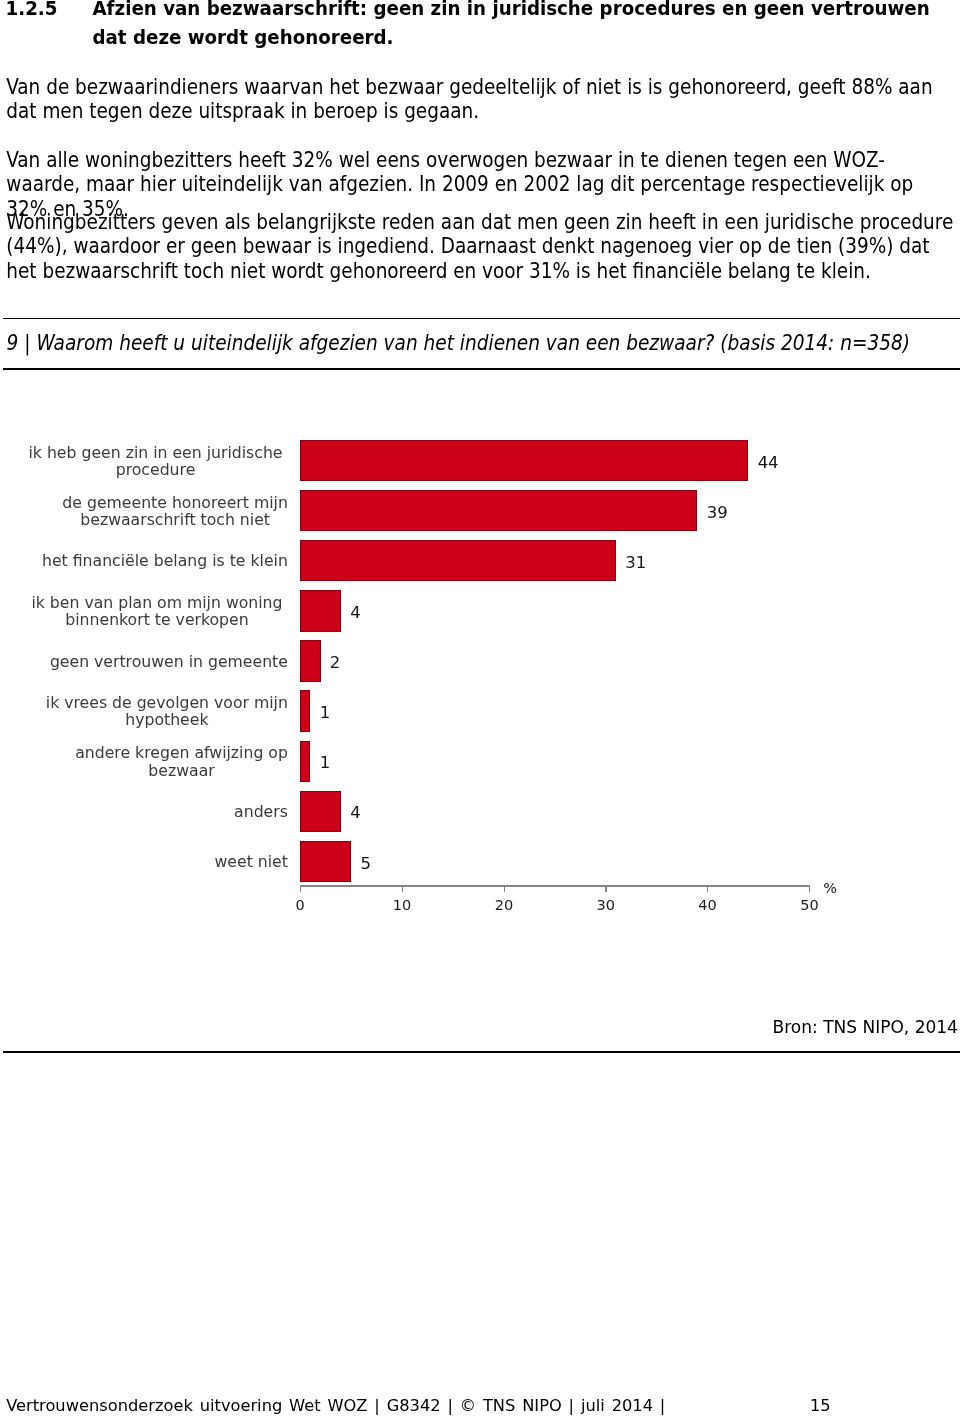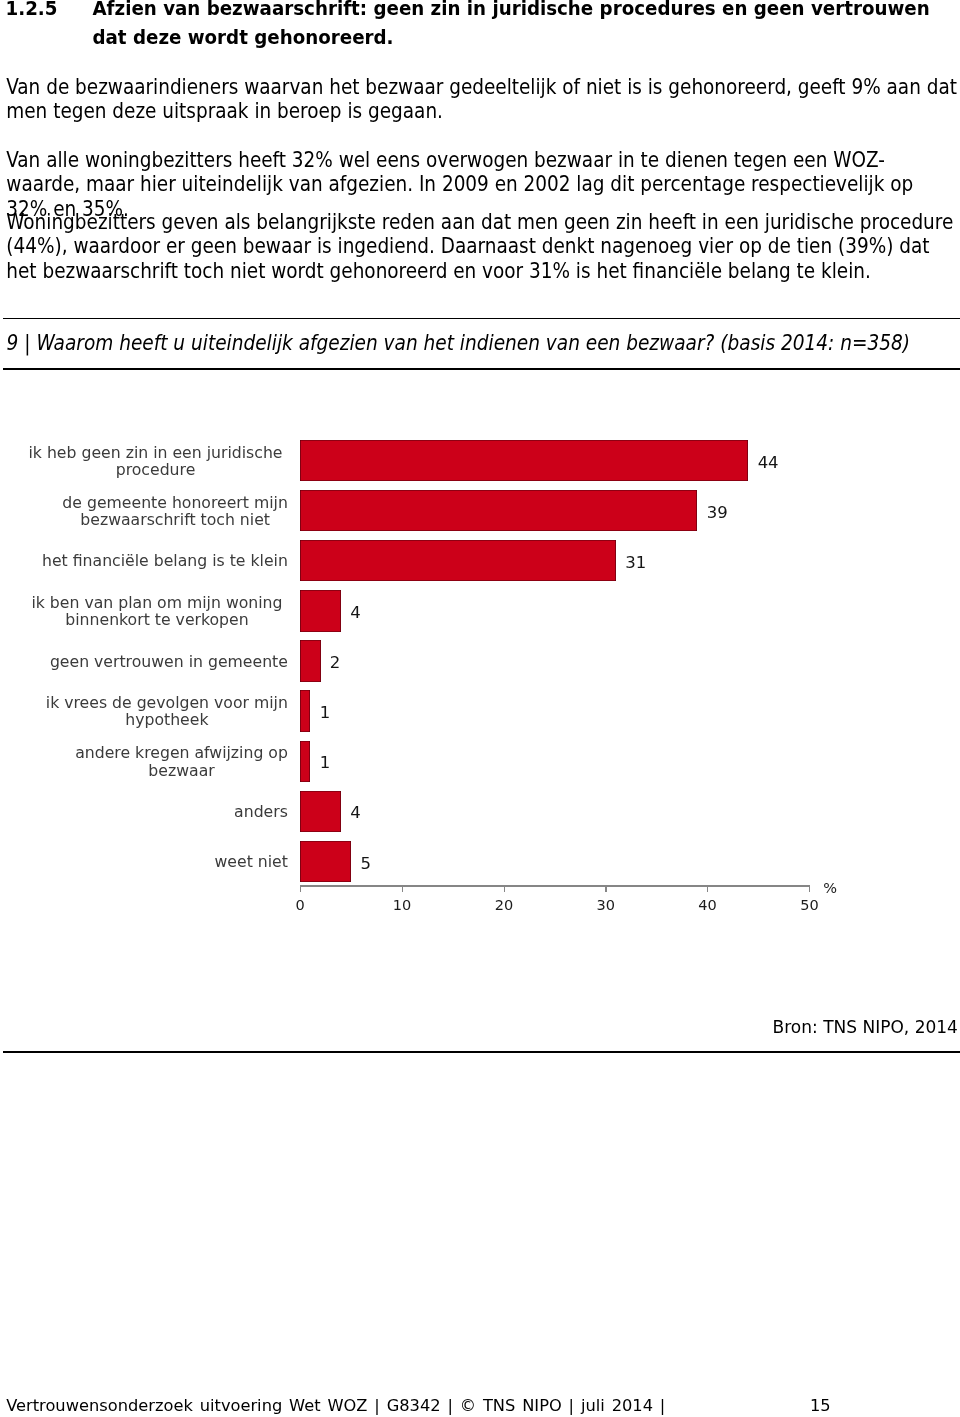--- a/index.html
+++ b/index.html
@@ -35,21 +35,21 @@
   #footer-page{position:absolute;font-family:"DejaVu Sans",sans-serif;font-size:16.25px;white-space:pre;line-height:0;}
 </style>
 </head>
 <body>
 
 <div id="heading">
   <span class="h-num">1.2.5</span>
   <span class="h-txt">Afzien van bezwaarschrift: geen zin in juridische procedures en geen vertrouwen dat deze wordt gehonoreerd.</span>
 </div>
 
-<div class="para" style="top:74.9px">Van de bezwaarindieners waarvan het bezwaar gedeeltelijk of niet is is gehonoreerd, geeft 9% aan dat men tegen deze uitspraak in beroep is gegaan.</div>
+<div class="para" style="top:74.9px">Van de bezwaarindieners waarvan het bezwaar gedeeltelijk of niet is is gehonoreerd, geeft 88% aan dat men tegen deze uitspraak in beroep is gegaan.</div>
 <div class="para" style="top:148.0px">Van alle woningbezitters heeft 32% wel eens overwogen bezwaar in te dienen tegen een WOZ-waarde, maar hier uiteindelijk van afgezien. In 2009 en 2002 lag dit percentage respectievelijk op 32% en 35%.</div>
 <div class="para" style="top:210px">Woningbezitters geven als belangrijkste reden aan dat men geen zin heeft in een juridische procedure (44%), waardoor er geen bewaar is ingediend. Daarnaast denkt nagenoeg vier op de tien (39%) dat het bezwaarschrift toch niet wordt gehonoreerd en voor 31% is het financiële belang te klein.</div>
 
 <div id="fig-top-rule"></div>
 <div id="fig-mid-rule"></div>
 <div id="fig-bottom-rule"></div>
 <div id="qtext">9 | Waarom heeft u uiteindelijk afgezien van het indienen van een bezwaar? (basis 2014: n=358)</div>
 
 <div id="chart">
     <div class="bar" style="left: 300.2px; top: 440.16px; width: 448.14px; height: 41.2px; background: rgb(204, 0, 25);"></div>

